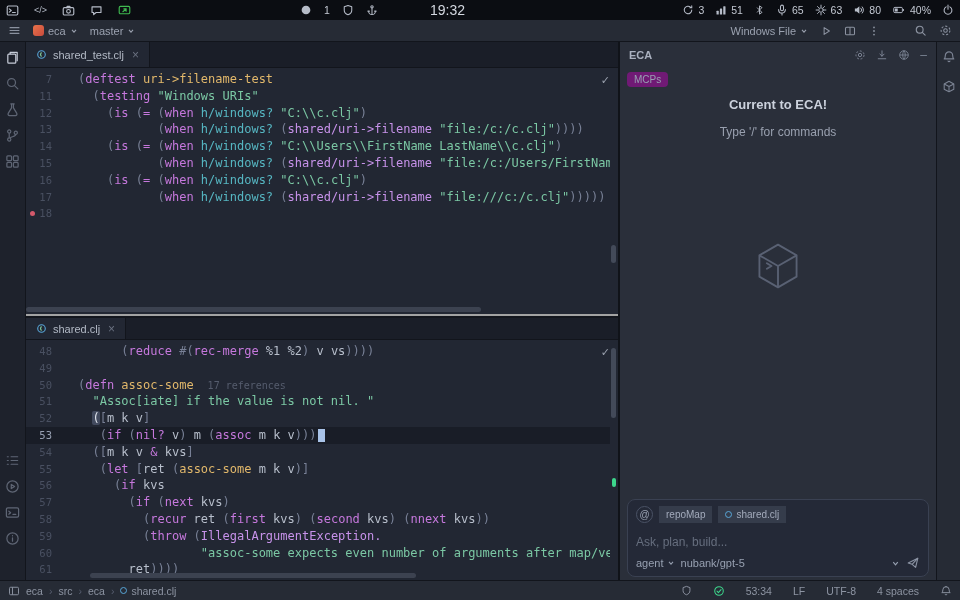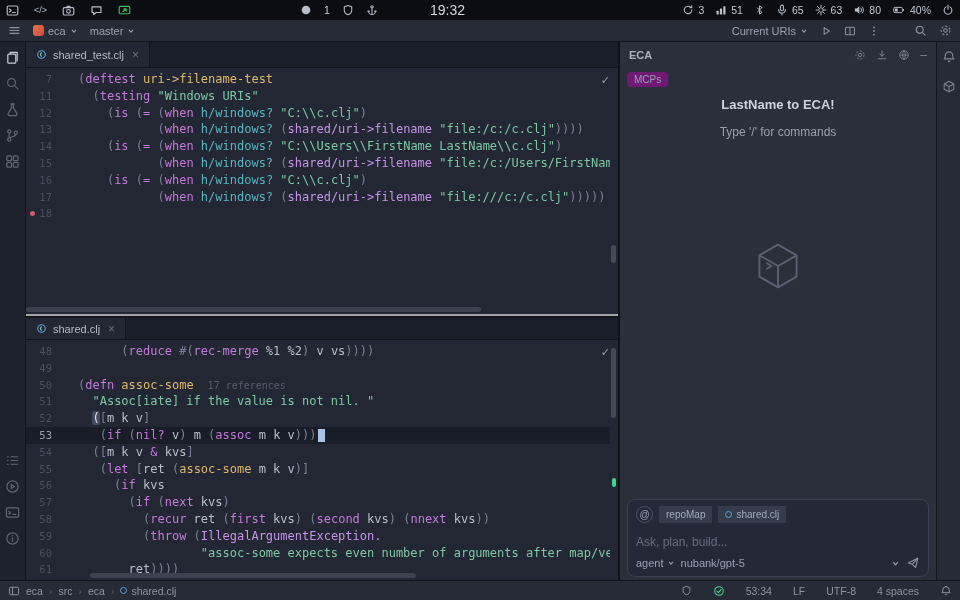--- a/index.html
+++ b/index.html
@@ -245,21 +245,21 @@
         </svg>
     </span>
     <span class="branch">
       <span>master</span>
       <svg width="8" height="8" viewBox="0 0 10 10" fill="none" stroke="currentColor" stroke-width="1.3">
           <path d="M2.5 3.5L5 6.5l2.5-3"></path>
         </svg>
     </span>
     <div class="tb-right">
       <span class="runcfg">
-        <span>Current URIs</span>
+        <span>Windows File</span>
         <svg width="8" height="8" viewBox="0 0 10 10" fill="none" stroke="currentColor" stroke-width="1.3">
             <path d="M2.5 3.5L5 6.5l2.5-3"></path>
           </svg>
       </span>
       <span class="tic">
           <svg width="12" height="12" viewBox="0 0 16 16" fill="none" stroke="currentColor" stroke-width="1.4" stroke-linejoin="round">
             <path d="M5.5 3.5v9l7-4.5z"></path>
           </svg>
         </span>
       <span class="tic">
@@ -435,21 +435,21 @@
         <span>
             <svg width="12" height="12" viewBox="0 0 16 16" fill="none" stroke="currentColor" stroke-width="1.2">
               <circle cx="8" cy="8" r="5.7"></circle>
               <path d="M2.3 8h11.4M8 2.3c2.3 2.7 2.3 8.7 0 11.4M8 2.3c-2.3 2.7-2.3 8.7 0 11.4"></path>
             </svg>
           </span>
         <span>–</span>
       </span>
     </div>
     <button class="mcps">MCPs</button>
-    <div class="welcome">LastName to ECA!</div>
+    <div class="welcome">Current to ECA!</div>
     <div class="hint">Type '/' for commands</div>
     <div class="logo">
       <svg width="52" height="52" viewBox="0 0 56 56" fill="none" stroke="currentColor" stroke-width="2" stroke-linejoin="round">
           <path d="M28 5l20 11.5v23L28 51 8 39.5v-23z"></path>
           <path d="M8 16.5L28 28l20-11.5M28 28v23"></path>
           <path d="M16 25l5 3-5 3" stroke-linecap="round"></path>
         </svg>
     </div>
     <div class="composer">
       <div class="chips">

